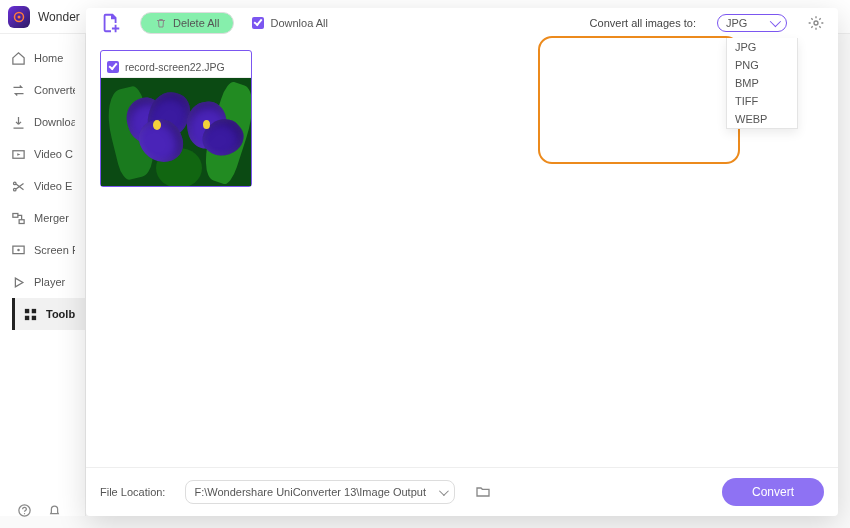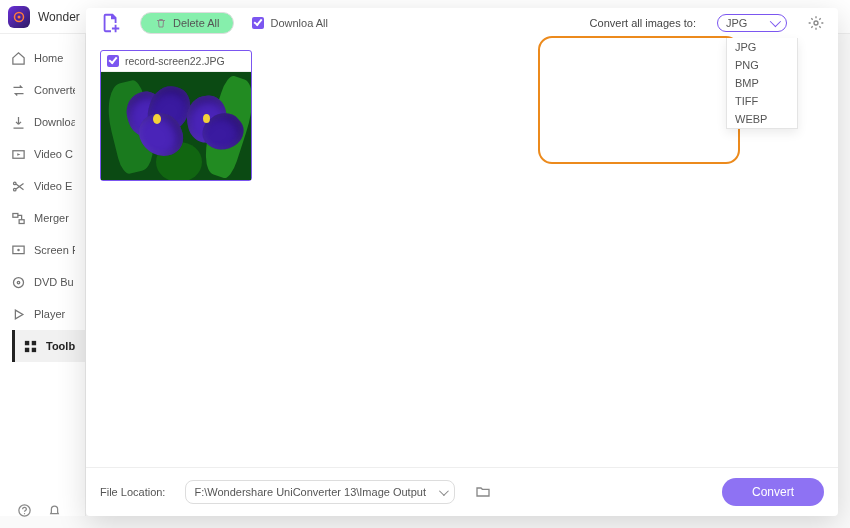--- a/index.html
+++ b/index.html
@@ -53,21 +53,21 @@
   .gear-ico { width:16px; height:16px; color:#888;}
 
   .dropdown { position:absolute; top:24px; right:26px; width:72px; background:#fff; border:1px solid #e4e4e4; border-top:none; box-shadow:0 4px 10px rgba(0,0,0,.08); font-size:11px; color:#555; z-index:5;}
   .dropdown div { padding:3px 8px;}
 
   .highlight-ring { position:absolute; border:2px solid #ec8a1c; border-radius:14px; pointer-events:none; z-index:4;}
   
 
   .content { flex:1; padding:6px 14px; overflow:auto; }
   .thumb { width:152px; border:1.5px solid #7b56f0; border-radius:3px; background:#fff; }
-  .thumb-head { display:flex; align-items:center; gap:6px; padding:4px 6px; font-size:10.5px; color:#555; border-bottom:1px solid #eee;}
+  .thumb-head { display:flex; align-items:center; gap:6px; padding:4px 6px; font-size:10.5px; color:#555; border-bottom:1px solid #eee;margin-top:6px;}
   .thumb-img { height:108px; width:100%; background:#0b4a13; position:relative; overflow:hidden;}
   .thumb-cap { text-align:center; font-size:10.5px; color:#555; padding:5px 3px;}
 
   
   .leaf { position:absolute; background:#1a7a1e; }
   .petal { position:absolute; background:#4a24b8; border-radius:60% 50% 70% 50%; box-shadow: inset 0 0 8px rgba(255,255,255,.1), inset 0 6px 10px rgba(30,10,80,.6);}
   .pcore { position:absolute; background:#f4d13a; border-radius:50%; }
 
   .footer { border-top:1px solid #eee; padding:10px 14px; display:flex; align-items:center; gap:20px;}
   .footer-label{ font-size:11px; color:#555;}
@@ -167,29 +167,20 @@
       <span class="side-label">Merger</span>
     </div>
   <div class="side-item">
       <span class="side-ico">
         <svg width="15" height="15" viewBox="0 0 24 24" fill="none">
           <rect x="3" y="5" width="18" height="12" stroke="currentColor" stroke-width="2"></rect>
           <circle cx="12" cy="11" r="2" fill="currentColor"></circle>
         </svg>
       </span>
       <span class="side-label">Screen F</span>
-    </div>
-  <div class="side-item">
-      <span class="side-ico">
-        <svg width="15" height="15" viewBox="0 0 24 24" fill="none">
-          <circle cx="12" cy="12" r="8" stroke="currentColor" stroke-width="2"></circle>
-          <circle cx="12" cy="12" r="2" stroke="currentColor" stroke-width="2"></circle>
-        </svg>
-      </span>
-      <span class="side-label">DVD Bu</span>
     </div>
   <div class="side-item">
       <span class="side-ico">
         <svg width="15" height="15" viewBox="0 0 24 24" fill="none">
           <path d="M7 5l12 7-12 7z" stroke="currentColor" stroke-width="2"></path>
         </svg>
       </span>
       <span class="side-label">Player</span>
     </div>
   <div class="side-item active">

